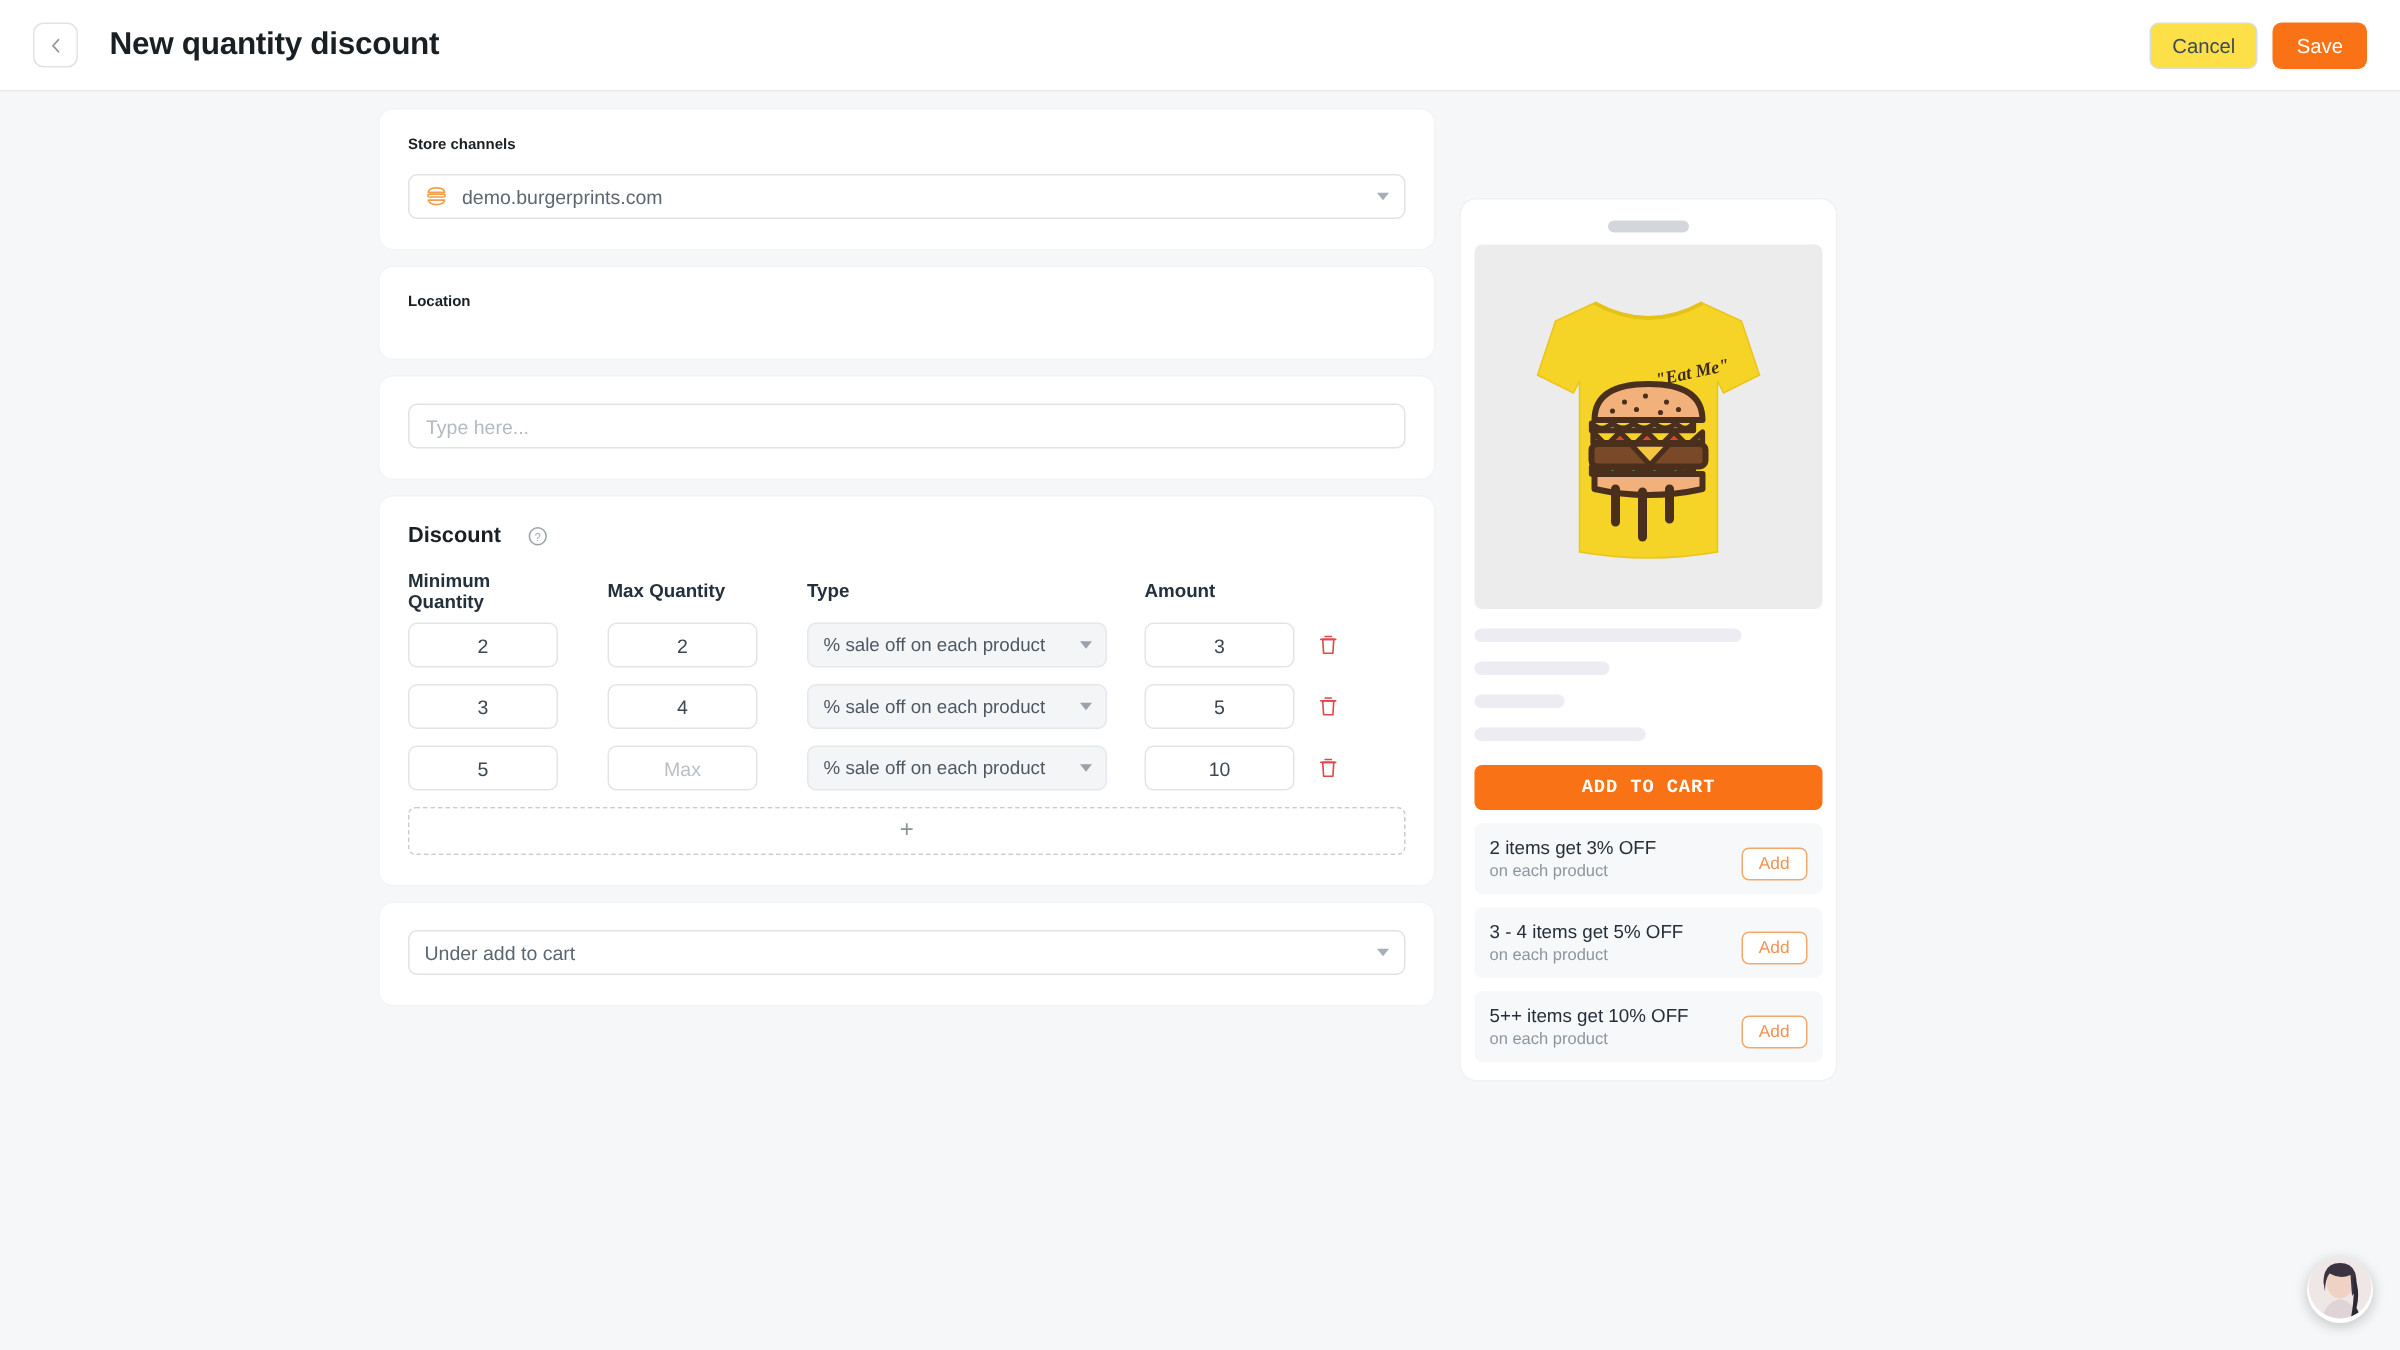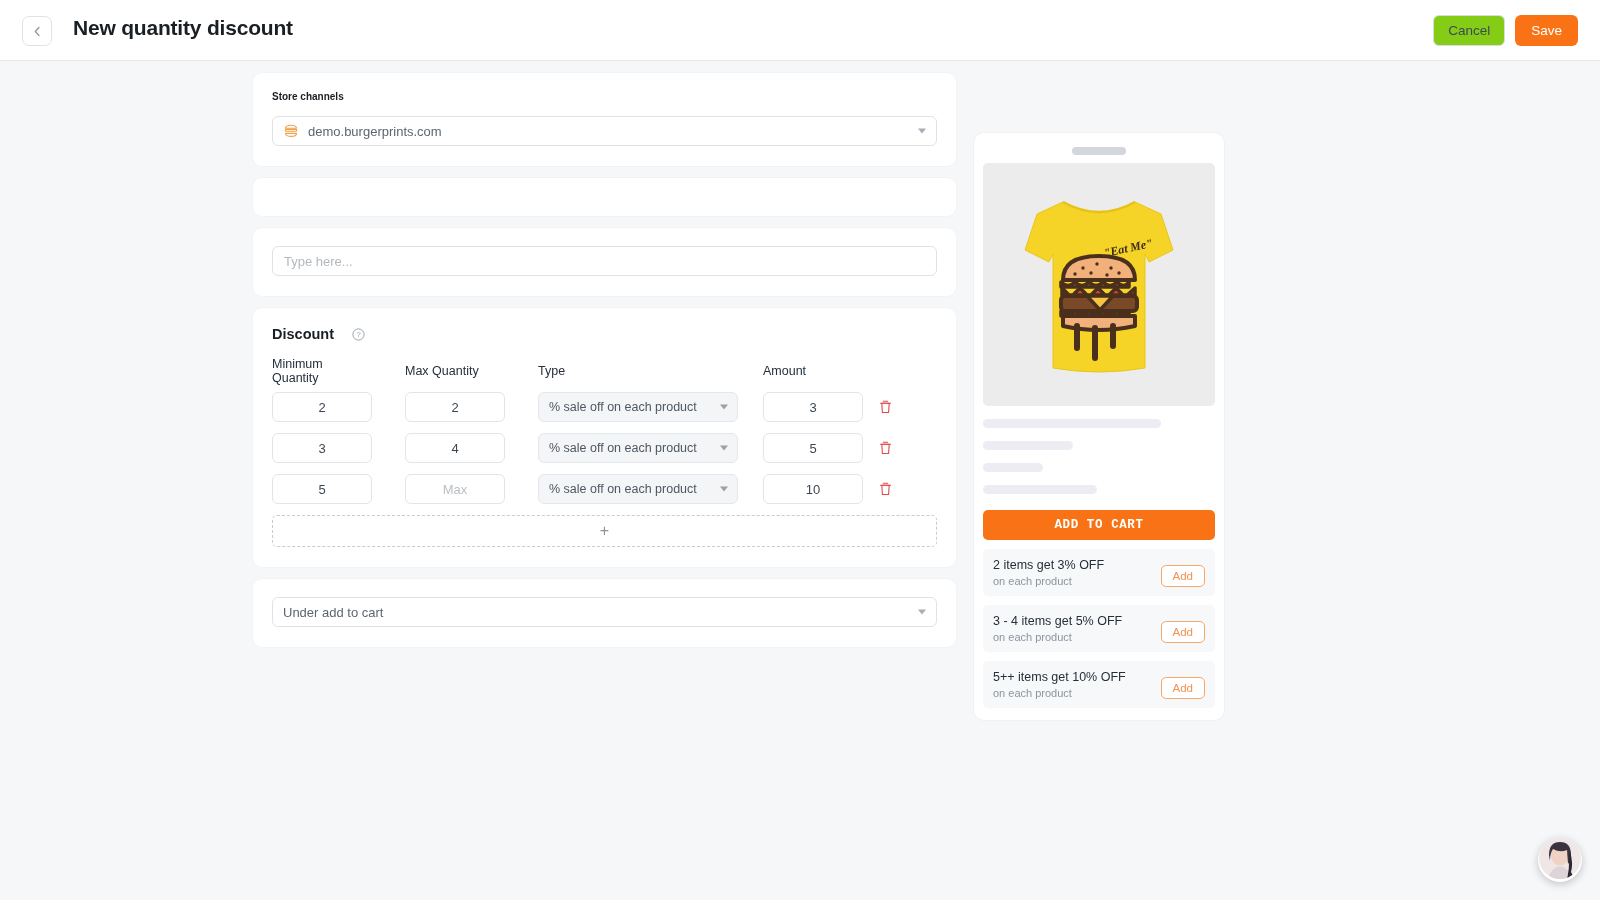--- a/index.html
+++ b/index.html
@@ -8,38 +8,38 @@
     background: #f6f7f9;
     font-family: "Liberation Sans", sans-serif;
     color: #212b36;
     overflow: hidden;
   }
 
   
   .topbar {
     height: 61px; background: #ffffff;
     border-bottom: 1px solid #e6e8ea;
-    display: flex; 
-    padding: 16px 22px;
+    display: flex; align-items: center;
+    padding: 0 22px;
     position: relative;
   }
   .back-btn {
     width: 30px; height: 30px; border: 1px solid #dfe3e8; border-radius: 7px;
     background: #fff; display: flex; align-items: center; justify-content: center;
     cursor: pointer; flex: 0 0 auto;
   }
   .back-btn svg { display: block; }
   .page-title {
     font-size: 21px; font-weight: bold; letter-spacing: -.2px;
     margin-left: 21px; color: #1a1f24;
   }
   .topbar-actions { margin-left: auto; display: flex; align-items: center; gap: 10px; }
   .btn-cancel {
     min-width: 62px; height: 31px; padding: 0 14px;
-    border: 1px solid #d8dde2; border-radius: 6px; background: #84cc16;
+    border: 1px solid #d8dde2; border-radius: 6px; background: #fde047;
     font-size: 13.5px; color: #3c4a57; cursor: pointer;
     font-family: "Liberation Sans", sans-serif;
   }
   .btn-save {
     min-width: 58px; height: 31px; padding: 0 16px;
     border: none; border-radius: 6px; background: #f97316;
     font-size: 13.5px; color: #fff; cursor: pointer; font-weight: 500;
     font-family: "Liberation Sans", sans-serif;
   }
 
@@ -96,21 +96,21 @@
   .help-ico { display: flex; }
 
   .grid-head, .grid-row { display: flex; align-items: center; }
   .c-min  { width: 100px; flex: 0 0 100px; }
   .c-max  { width: 100px; flex: 0 0 100px; margin-left: 33px; }
   .c-type { width: 200px; flex: 0 0 200px; margin-left: 33px; }
   .c-amt  { width: 100px; flex: 0 0 100px; margin-left: 25px; }
   .c-del  { width: 44px;  flex: 0 0 44px; display: flex; justify-content: center; }
 
   .grid-head { margin-bottom: 7px; }
-  .col-label { font-size: 12.5px; font-weight: normal; color: #24303c; }
+  .col-label { font-size: 12.5px; font-weight: bold; color: #24303c; }
   .grid-row { margin-bottom: 11px; }
 
   .num-input {
     width: 100%; height: 30px; text-align: center;
     border: 1px solid #e1e5e9; border-radius: 6px; background: #fff;
     font-size: 13px; color: #3d4751; font-family: "Liberation Sans", sans-serif;
     outline: none;
   }
   .num-input::placeholder { color: #b9bfc5; }
 
@@ -216,20 +216,21 @@
             <rect x="2.2" y="6.4" width="11.6" height="1.9" rx=".95" fill="none" stroke="#f3a04a" stroke-width="1.1"></rect>
             <path d="M2.5 10.4h11c0 1.7-2.4 3-5.5 3s-5.5-1.3-5.5-3z" fill="none" stroke="#f3a04a" stroke-width="1.1" stroke-linejoin="round"></path>
           </svg>
         </span>
         <span class="select-text">demo.burgerprints.com</span>
         <span class="caret"></span>
       </div>
     </div>
 
     <div class="card">
+      <h3 class="tight">Location</h3>
     </div>
 
     <div class="card">
       <input class="text-input" placeholder="Type here..." style="">
     </div>
 
     <div class="card">
       <div class="disc-head">
         <span class="title">Discount</span>
         <span class="help-ico">

